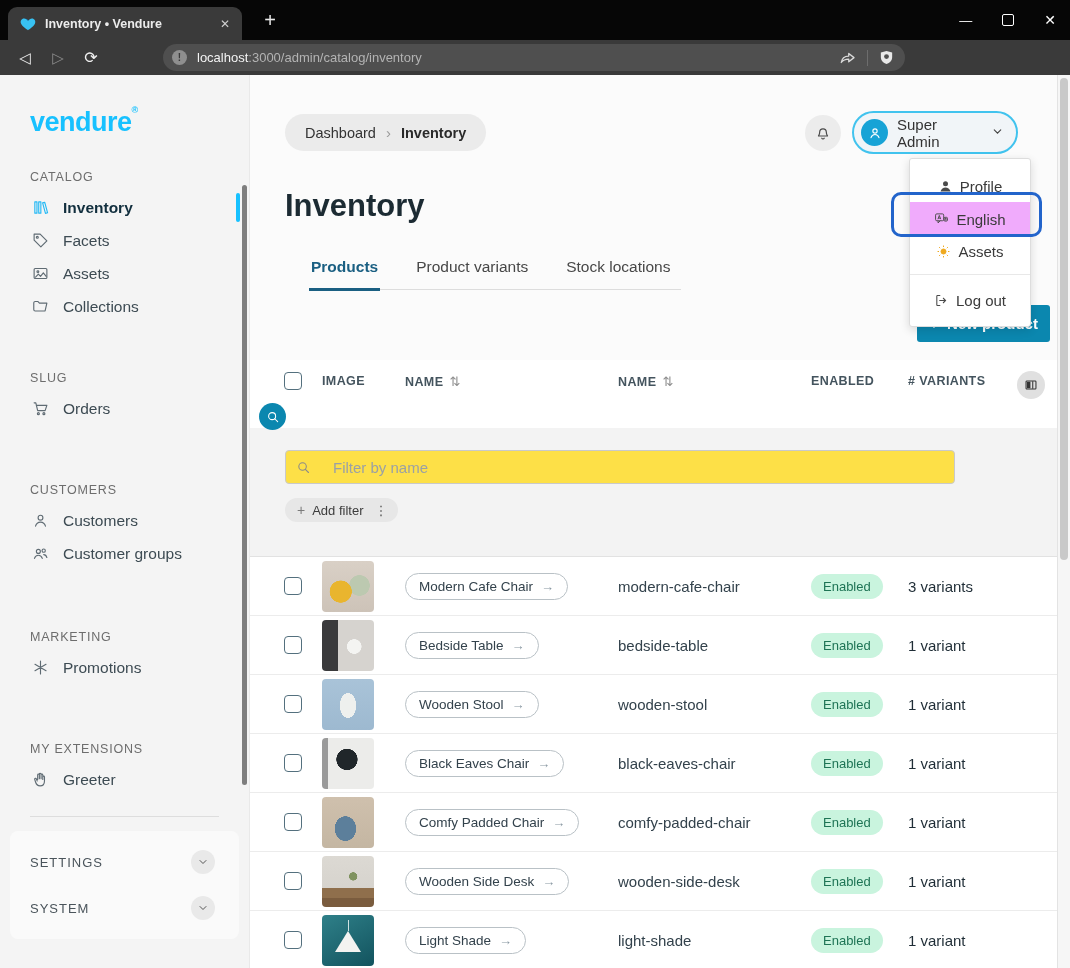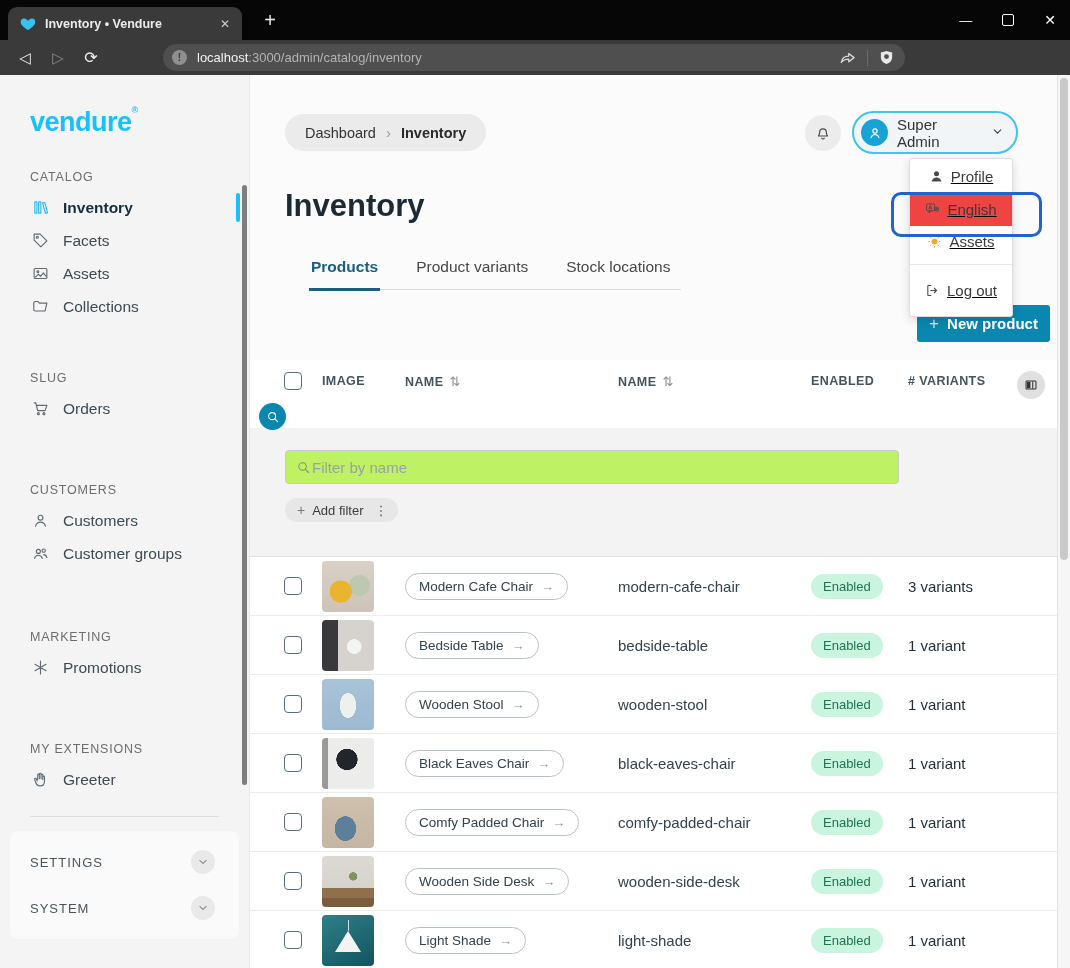--- a/index.html
+++ b/index.html
@@ -64,24 +64,24 @@
   #breadcrumb .current { font-weight:bold; color:#2a2a2a; }
   #bell-btn { position:absolute; left:555px; top:40px; width:36px; height:36px; border-radius:50%; background:#ececec; display:flex; align-items:center; justify-content:center; }
   #bell-btn svg { width:18px; height:18px; stroke:#4a4a4a; fill:none; stroke-width:1.6; stroke-linecap:round; stroke-linejoin:round; }
   #user-btn { position:absolute; left:602px; top:36px; width:166px; height:43px; background:#f1f5f8; border:2px solid #41c3ee; border-radius:22px; display:flex; align-items:center; gap:9px; padding:0 12px 0 7px; }
   #user-avatar { width:27px; height:27px; border-radius:50%; background:#17a3d6; display:flex; align-items:center; justify-content:center; }
   #user-avatar svg { width:16px; height:16px; stroke:#fff; fill:none; stroke-width:1.7; stroke-linecap:round; }
   #user-btn .name { font-size:15px; color:#333; flex:1; }
   #user-btn .chev svg { width:13px; height:13px; stroke:#444; fill:none; stroke-width:2; stroke-linecap:round; }
 
   
-  #user-menu { position:absolute; left:659px; top:83px; width:104px; background:#fff; border:1px solid #ddd; border-radius:3px; box-shadow:0 3px 10px rgba(0,0,0,0.14); padding:2px 0 8px 0; z-index:30;text-decoration:underline; }
+  #user-menu { position:absolute; left:659px; top:83px; width:122px; background:#fff; border:1px solid #ddd; border-radius:3px; box-shadow:0 3px 10px rgba(0,0,0,0.14); padding:12px 0 8px 0; z-index:30; }
   .menu-item { height:31px; display:flex; align-items:center; justify-content:center; gap:7px; font-size:15px; color:#3a3a3a; }
   .menu-item svg { width:15px; height:15px; flex:none; }
-  #menu-item-language { height:34px; background:#ef4444; }
+  #menu-item-language { height:34px; background:#f0abfc; }
   #menu-divider { border-top:1px solid #e8e8e8; margin:7px 0; }
   #menu-item-logout { height:36px; }
   #focus-outline { position:absolute; left:641px; top:117px; width:151px; height:45px; border:3px solid #2264cb; border-radius:10px; z-index:31; pointer-events:none; }
 
   #page-title { position:absolute; left:35px; top:113px; font-size:31px; font-weight:bold; color:#1c2b33; }
   #tabs { position:absolute; left:35px; top:183px; display:flex; gap:34px; border-bottom:1px solid #ddd; width:372px;margin-left:24px; }
   .tab { padding:0 2px 13px 2px; font-size:15.5px; color:#474747; position:relative; }
   .tab.active { color:#1a5f82; font-weight:bold; }
   .tab.active::after { content:""; position:absolute; left:0; right:0; bottom:-2px; height:3px; background:#1a5f82; }
 
@@ -95,21 +95,21 @@
   .sort { font-family:"DejaVu Sans", sans-serif; color:#8f8f8f; font-weight:400; font-size:13px; }
   .cb { width:18px; height:18px; border:1.5px solid #54707e; border-radius:4px; background:#fff; }
   #head-cb { position:absolute; left:34px; top:12px; }
   #col-btn { position:absolute; left:767px; top:11px; width:28px; height:28px; border-radius:50%; background:#e0e0e0; display:flex; align-items:center; justify-content:center; }
   #col-btn svg { width:14px; height:14px; }
 
   #search-toggle { position:absolute; left:9px; top:328px; width:27px; height:27px; border-radius:50%; background:#0b87af; display:flex; align-items:center; justify-content:center; z-index:6; }
   #search-toggle svg { width:14px; height:14px; stroke:#fff; fill:none; stroke-width:1.8; stroke-linecap:round; }
 
   #filter-band { position:absolute; left:0; top:353px; width:807px; height:129px; background:#f3f3f3; border-bottom:1px solid #e2e2e2; }
-  #filter-input { position:absolute; left:35px; top:22px; width:614px; height:34px; background:#bef264; border:1px solid #c9c9c9; border-radius:4px; display:flex; align-items:center; padding:0 10px; gap:1px; }
+  #filter-input { position:absolute; left:35px; top:22px; width:670px; height:34px; background:#fde047; border:1px solid #c9c9c9; border-radius:4px; display:flex; align-items:center; padding:0 10px; gap:22px; }
   #filter-input svg { width:15px; height:15px; stroke:#8a8a8a; fill:none; stroke-width:1.7; stroke-linecap:round; }
   #filter-input input { border:none; outline:none; flex:1; font-size:15px; color:#333; font-family:"Liberation Sans", sans-serif; background:transparent; }
   #filter-input input::placeholder { color:#9aa0a5; }
   #add-filter-btn { position:absolute; left:35px; top:70px; height:24px; background:#e7e7e7; border-radius:12px; display:flex; align-items:center; gap:7px; padding:0 10px 0 12px; font-size:13px; color:#3c3c3c; }
   #add-filter-btn .plus { color:#7a7a7a; font-size:14px; }
   #add-filter-btn .dots { color:#555; font-size:13px; padding-left:4px; }
 
   
   #rows { position:absolute; left:0; top:482px; width:807px; height:411px; overflow:hidden; }
   .row { position:relative; height:59px; background:#fff; border-bottom:1px solid #ececec; }

